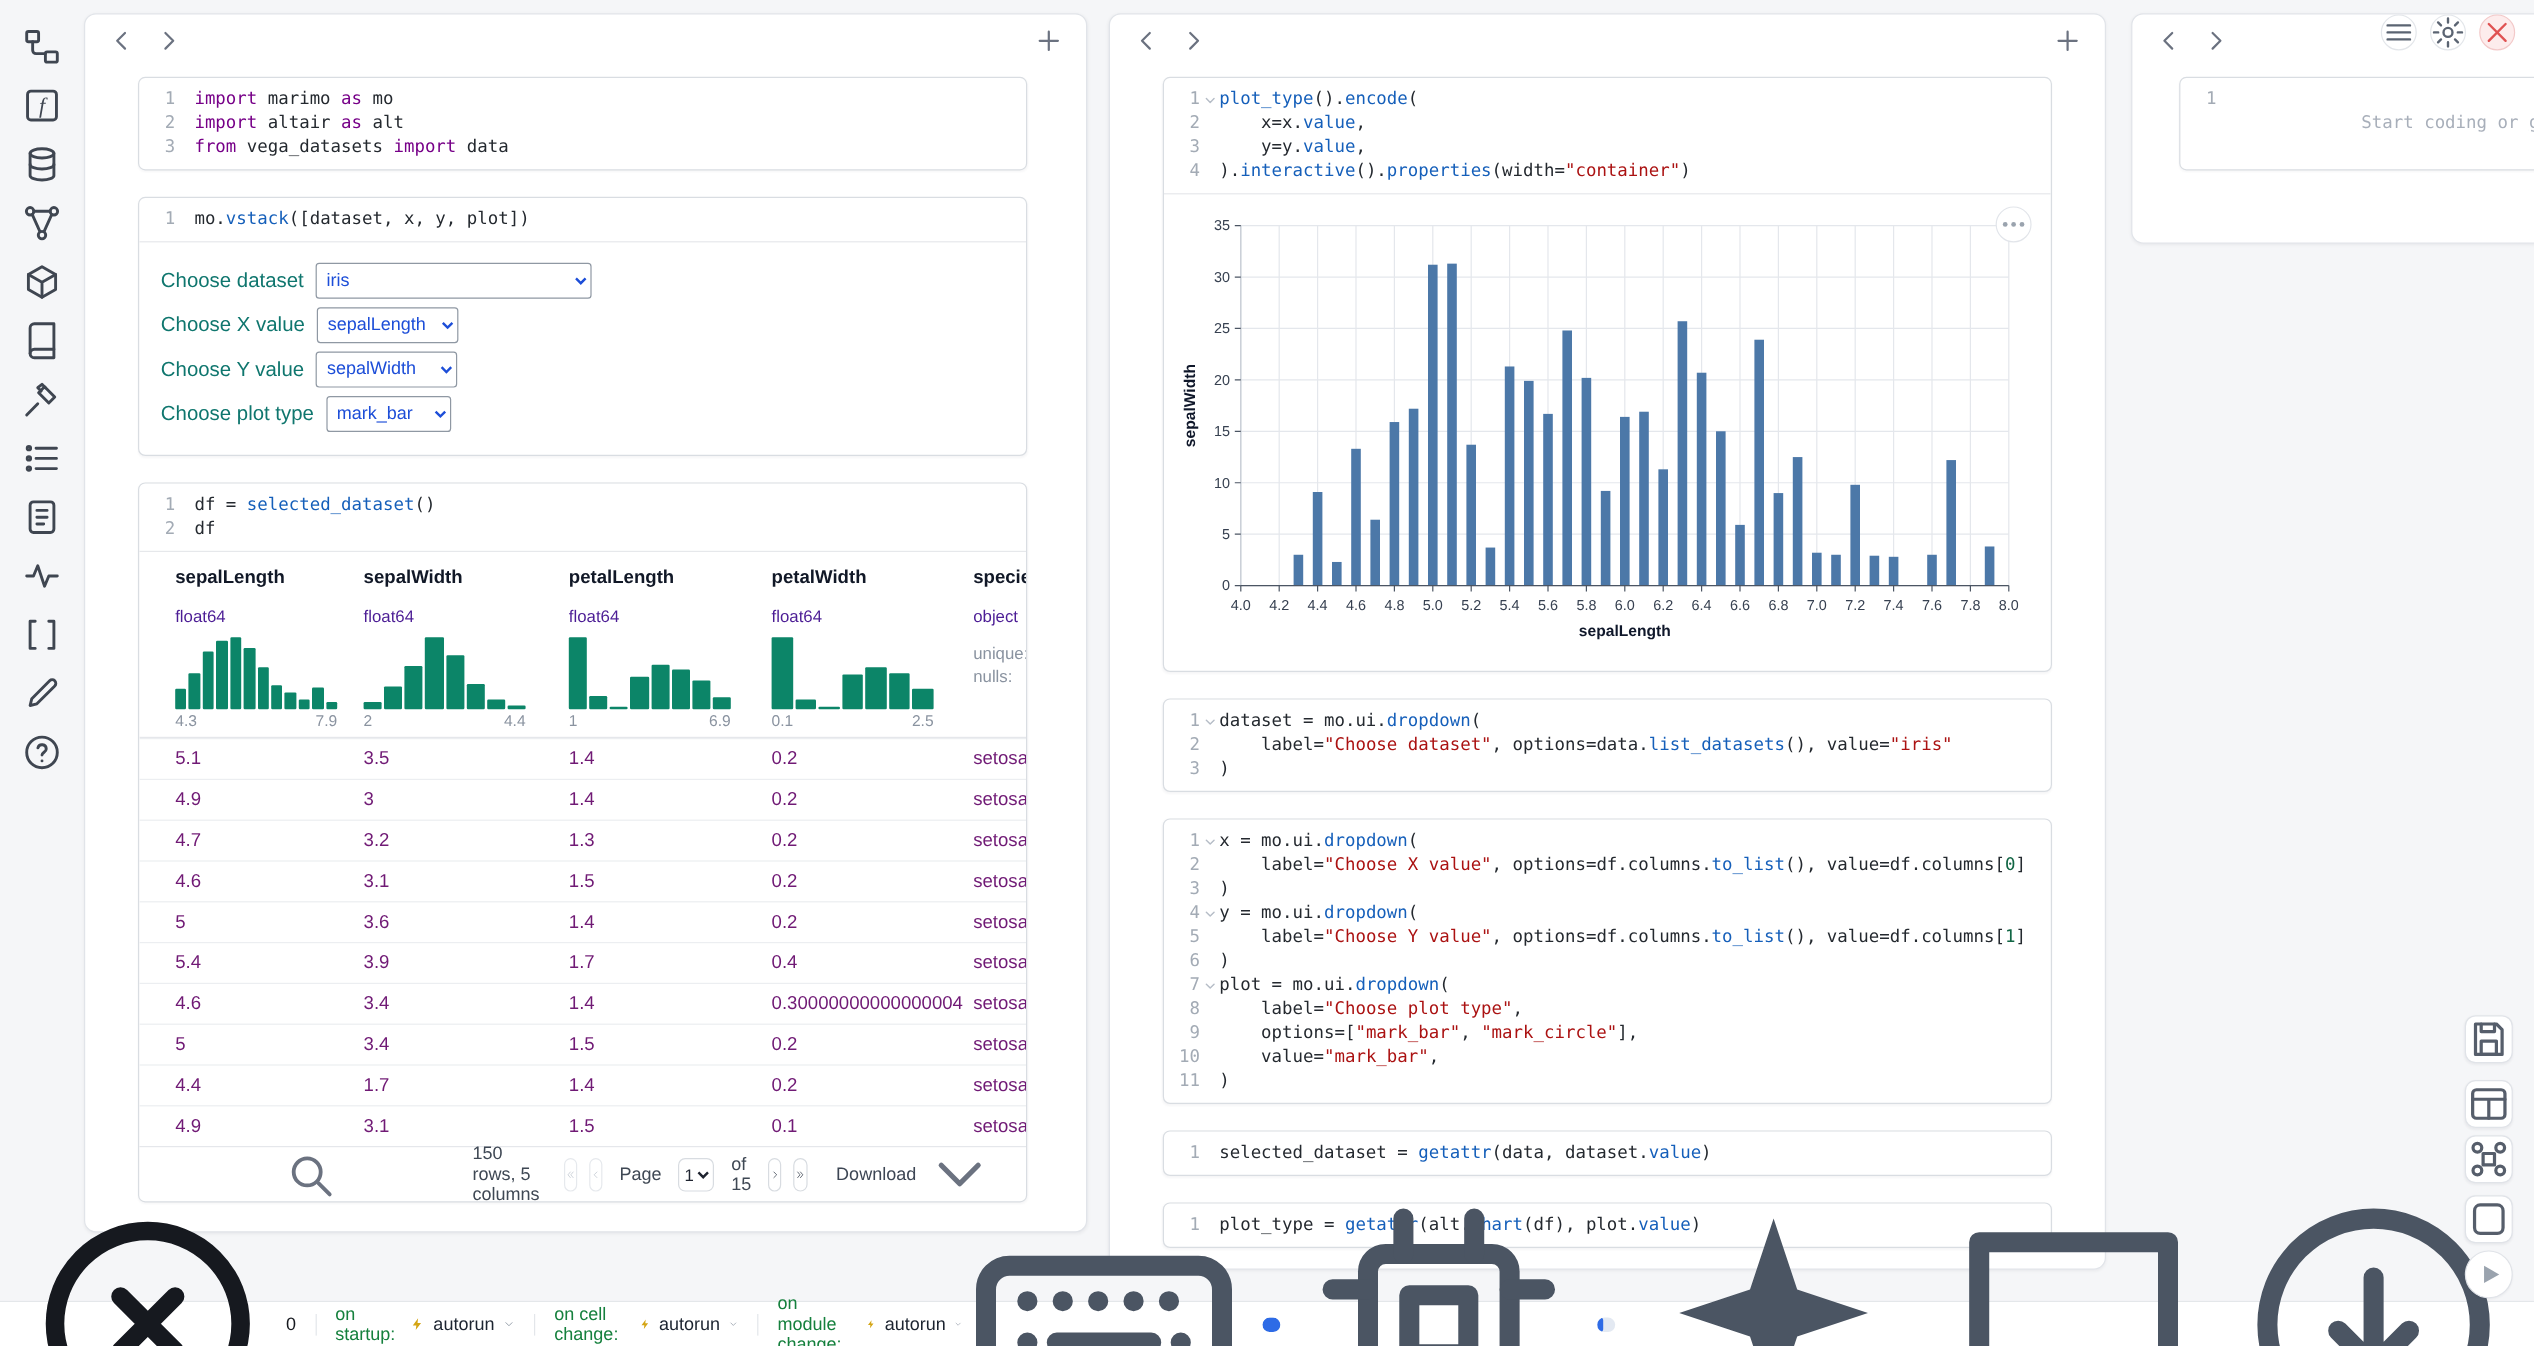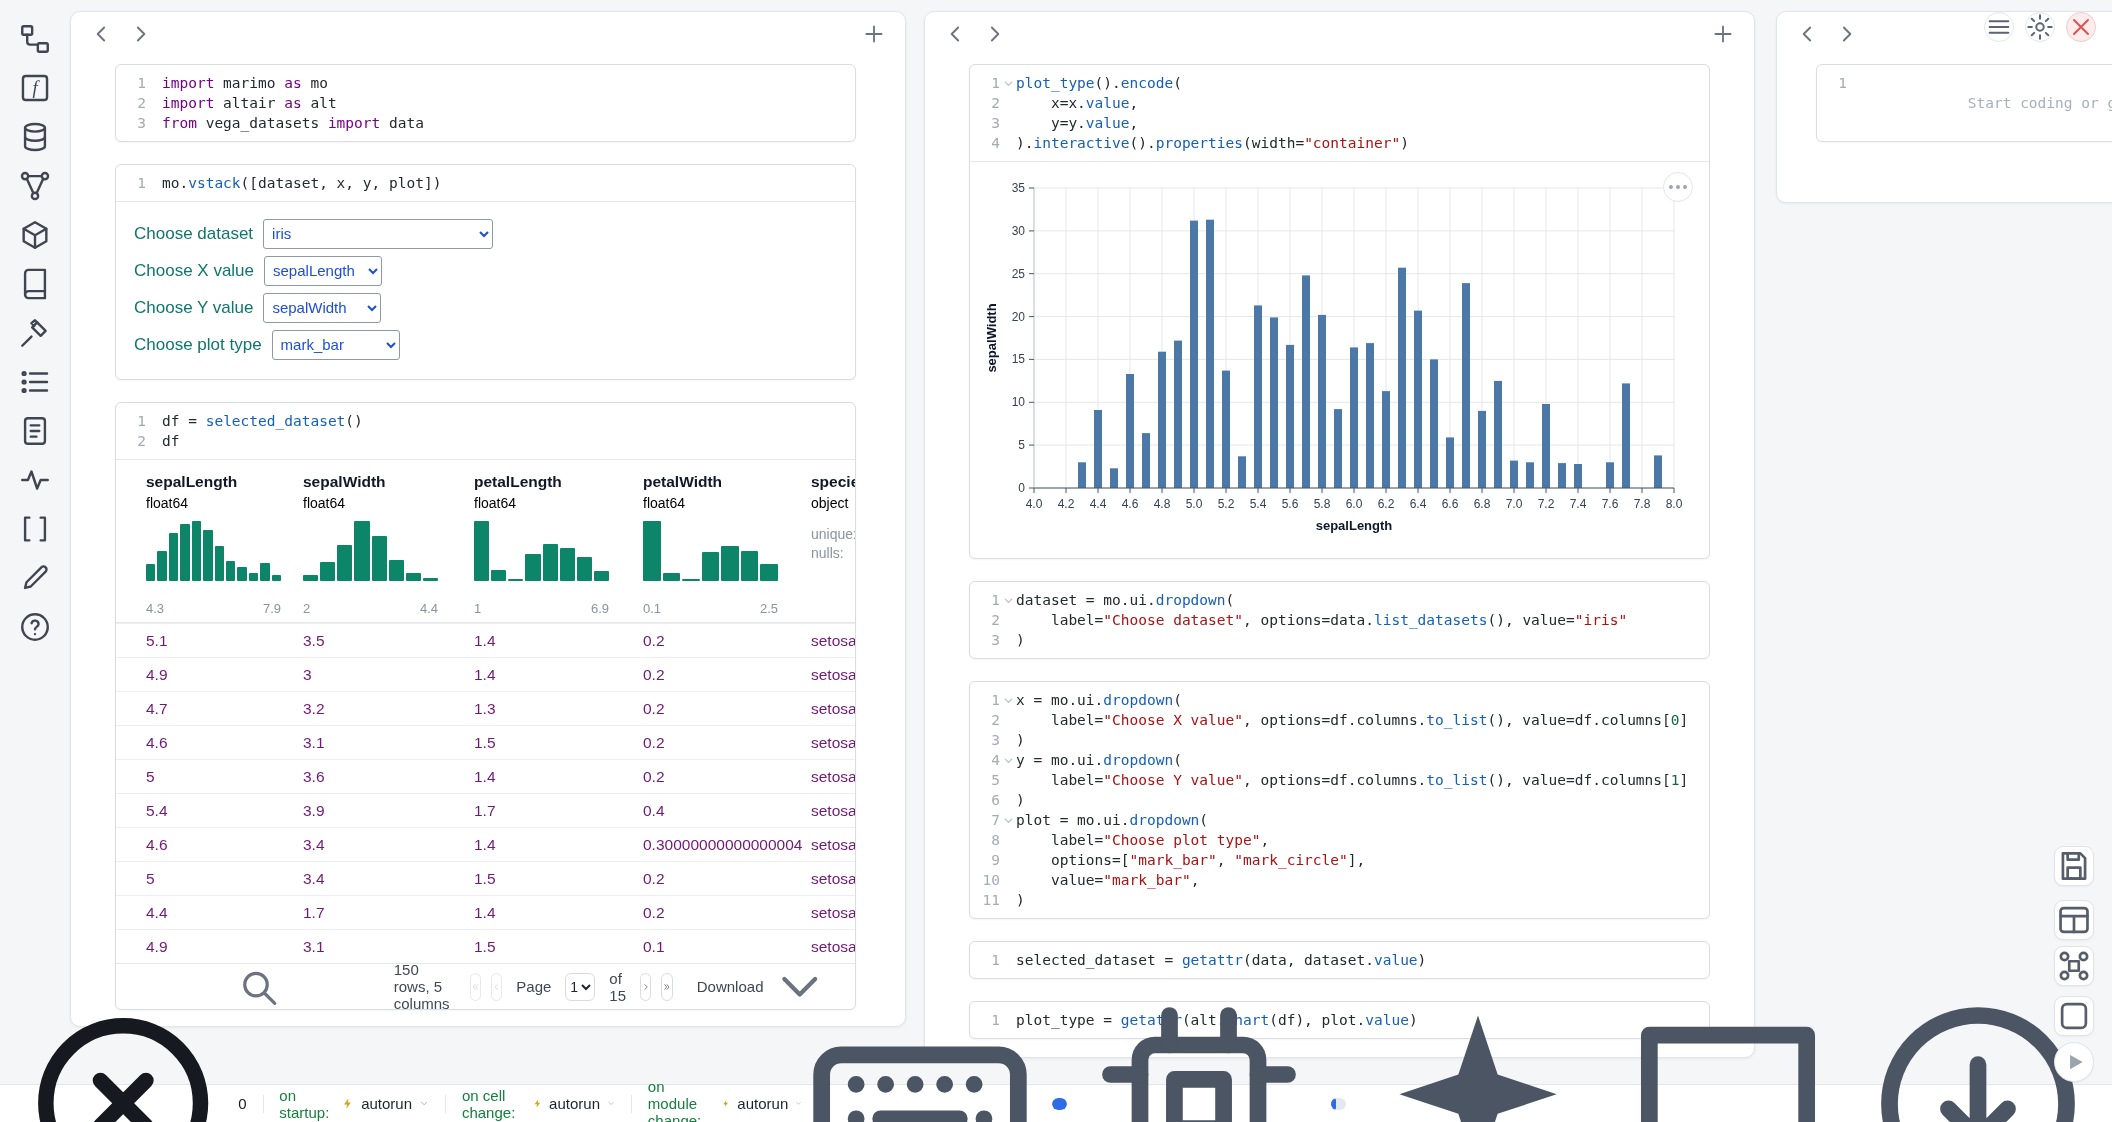--- a/index.html
+++ b/index.html
@@ -46,25 +46,25 @@
   .ctrl-row { display:flex; align-items:center; height:37px; }
   .ctrl-label { min-width:112px; margin-right:10px; font-size:17px; color:#0f766e; }
   .mo-select { height:30px; border:1px solid #8f98a3; border-radius:3px; background:#fff;
     font:15px "Liberation Sans", sans-serif; color:#1d4ed8; padding:0 4px; }
 
   
   .table-wrap { overflow:hidden; width:739px; }
   .trow { display:grid; grid-template-columns:157px 171px 169px 168px 220px; padding-left:30px; }
   .thead { padding-top:12px; padding-bottom:6px; border-bottom:1px solid #e5e7eb; }
   .th-name { font-size:15.5px; font-weight:600; color:#111827; line-height:20px; }
-  .th-type { font-size:14px; color:#000000; line-height:19px; margin-top:2px; }
+  .th-type { font-size:14px; color:#4c1d95; line-height:19px; margin-top:12px; }
   .hist { display:flex; align-items:flex-end; gap:2px; height:60px; width:135px; margin-top:8px; }
   .hbar { flex:1; background:#0c8568; border-radius:1px; }
   .hist-range { display:flex; justify-content:space-between; width:135px; font-size:13px;
-    color:#8a93a0; margin-top:20px; }
+    color:#8a93a0; margin-top:2px; }
   .col-stats { font-size:14px; color:#8a93a0; line-height:19px; margin-top:12px; }
   .tr { border-top:1px solid #eceef1; }
   .tr:first-of-type { border-top:none; }
   .td { height:33px; line-height:33px; font-size:15.5px; color:#701a75; overflow:hidden; white-space:nowrap; }
   .table-footer { height:46px; border-top:1px solid #e5e7eb; display:flex; align-items:center;
     padding:0 24px 0 16px; gap:10px; }
   .tf-icon { width:18px; height:18px; color:#6b7280; display:flex; }
   .tf-icon svg { width:18px; height:18px; }
   .tf-summary { font-size:15px; color:#3f4854; }
   .tf-spacer { flex:1; }
@@ -271,21 +271,21 @@
             <div class="ctrl-row">
               <span class="ctrl-label">Choose X value</span>
               <select class="mo-select" style="width: 118px;"><option>sepalLength</option></select>
             </div>
             <div class="ctrl-row">
               <span class="ctrl-label">Choose Y value</span>
               <select class="mo-select" style="width: 118px;"><option>sepalWidth</option></select>
             </div>
             <div class="ctrl-row">
               <span class="ctrl-label">Choose plot type</span>
-              <select class="mo-select" style="width: 128px;"><option>mark_bar</option></select>
+              <select class="mo-select" style="width: 104px;"><option>mark_bar</option></select>
             </div>
           </div>
       </div>
     </div>
     <div class="cell">
       <div class="code">
           <div class="cline">
             <span class="gut">1</span>
             <span class="fold"></span>
             <span class="ctext"><span class="tk-pl">df </span><span class="tk-op">=</span><span class="tk-pl"> </span><span class="tk-fn">selected_dataset</span><span class="tk-pl">()</span></span>

